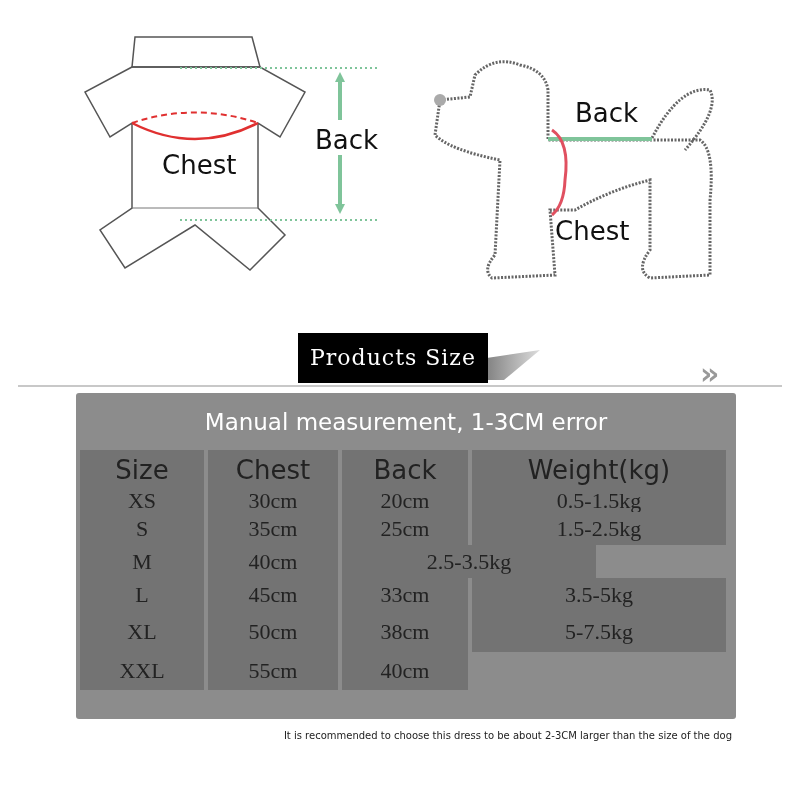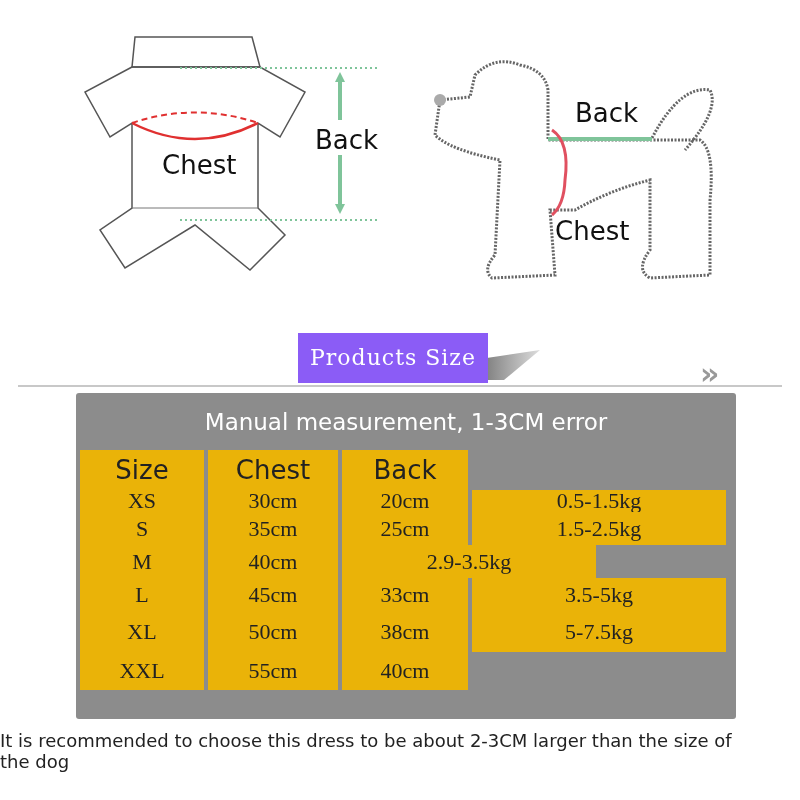--- a/index.html
+++ b/index.html
@@ -1,32 +1,32 @@
 <!DOCTYPE html>
 <html><head>
 <meta charset="utf-8">
 <style>
   html,body{margin:0;padding:0;background:#fff;}
   body{width:800px;height:800px;position:relative;overflow:hidden;font-family:"DejaVu Sans",sans-serif;color:#111;}
   .diagram{position:absolute;}
   .lbl{position:absolute;font-family:"DejaVu Sans",sans-serif;font-size:26px;color:#111;}
-  .banner{position:absolute;left:298px;top:333px;width:190px;height:50px;background:#8b5cf6;color:#fff;
+  .banner{position:absolute;left:298px;top:333px;width:190px;height:50px;background:#000000;color:#fff;
     font-family:"DejaVu Serif",serif;font-size:22px;line-height:50px;padding-left:12px;box-sizing:border-box;letter-spacing:1px;}
   .banner-shadow{position:absolute;left:480px;top:350px;width:60px;height:30px;
     background:linear-gradient(90deg,#777,#ddd);clip-path:polygon(0 30%,100% 0,40% 100%,0 100%);}
   .hr{position:absolute;left:18px;top:385px;width:764px;height:2px;background:#c8c8c8;}
   .chev{position:absolute;left:700px;top:356px;font-size:30px;color:#999;font-weight:bold;letter-spacing:-6px;}
   .table-wrap{position:absolute;left:76px;top:393px;width:660px;height:326px;background:#8c8c8c;border-radius:3px;}
   .table-title{position:absolute;left:0;top:0;width:100%;height:56px;line-height:58px;text-align:center;color:#fff;font-size:23px;}
   .grid{position:absolute;left:4px;top:57px;width:650px;}
   .row{display:flex;}
-  .cell{background:#eab308;margin:0 4px 0 0;display:flex;align-items:center;justify-content:center;font-family:"Liberation Serif",serif;font-size:22px;color:#222;}
+  .cell{background:#737373;margin:0 4px 0 0;display:flex;align-items:center;justify-content:center;font-family:"Liberation Serif",serif;font-size:22px;color:#222;}
   .hdr .cell{font-family:"DejaVu Sans",sans-serif;font-size:26px;color:#222;}
   .c1{width:124px}.c2{width:130px}.c3{width:126px}.c4{width:254px}
-  .footer{position:absolute;left:0;top:730px;width:732px;text-align:left;font-size:18px;color:#222;}
+  .footer{position:absolute;left:0;top:730px;width:732px;text-align:right;font-size:10px;color:#222;}
 </style>
 </head>
 <body>
 
 <svg class="diagram" style="left:70px;top:20px" width="330" height="280" viewBox="0 0 330 280">
   <g fill="none" stroke="#555" stroke-width="1.5">
     <polygon points="65,17 182,17 190,47 62,47"></polygon>
     <polygon points="62,47 15,72 40,117 62,103 62,188 30,210 55,248 125,205 180,250 215,215 188,188 188,103 210,117 235,72 190,47"></polygon>
   </g>
   <line x1="62" y1="188" x2="188" y2="188" stroke="#777" stroke-width="1"></line>
@@ -59,37 +59,38 @@
 <div class="chev">»</div>
 <div class="hr"></div>
 
 <div class="table-wrap">
   <div class="table-title">Manual measurement, 1-3CM error</div>
   <div class="grid">
     <div class="row hdr" style="height:40px">
       <div class="cell c1">Size</div>
       <div class="cell c2">Chest</div>
       <div class="cell c3">Back</div>
+      <div class="cell c4">Weight(kg)</div>
     </div>
     <div class="row" style="height:22px">
       <div class="cell c1">XS</div>
       <div class="cell c2">30cm</div>
       <div class="cell c3">20cm</div>
       <div class="cell c4">0.5-1.5kg</div>
     </div>
     <div class="row" style="height:33px">
       <div class="cell c1">S</div>
       <div class="cell c2">35cm</div>
       <div class="cell c3">25cm</div>
       <div class="cell c4">1.5-2.5kg</div>
     </div>
     <div class="row" style="height:33px">
       <div class="cell c1">M</div>
       <div class="cell c2">40cm</div>
-      <div class="cell c4">2.9-3.5kg</div>
+      <div class="cell c4">2.5-3.5kg</div>
     </div>
     <div class="row" style="height:33px">
       <div class="cell c1">L</div>
       <div class="cell c2">45cm</div>
       <div class="cell c3">33cm</div>
       <div class="cell c4">3.5-5kg</div>
     </div>
     <div class="row" style="height:41px">
       <div class="cell c1">XL</div>
       <div class="cell c2">50cm</div>

